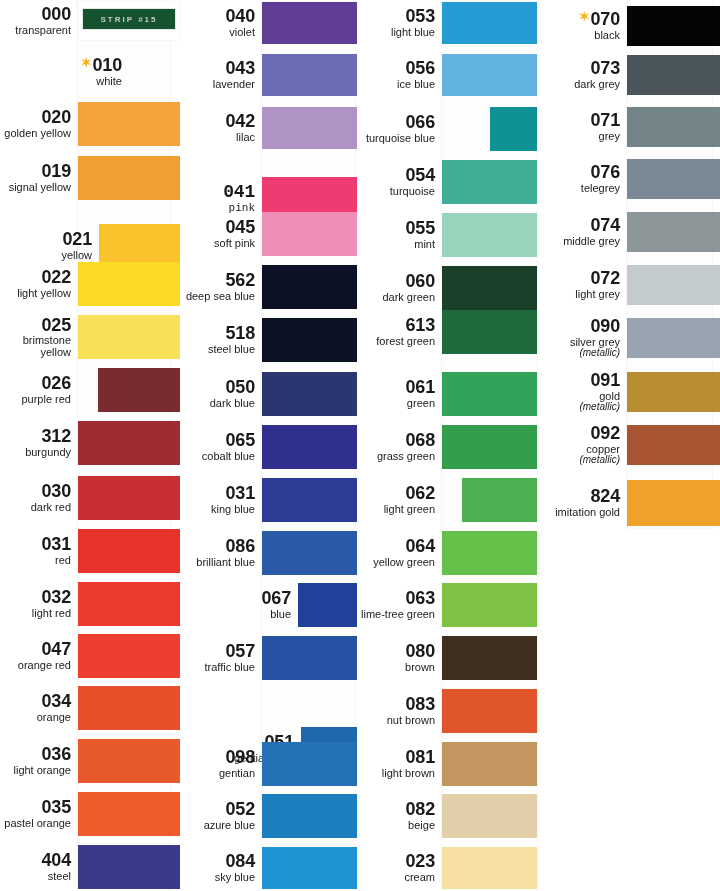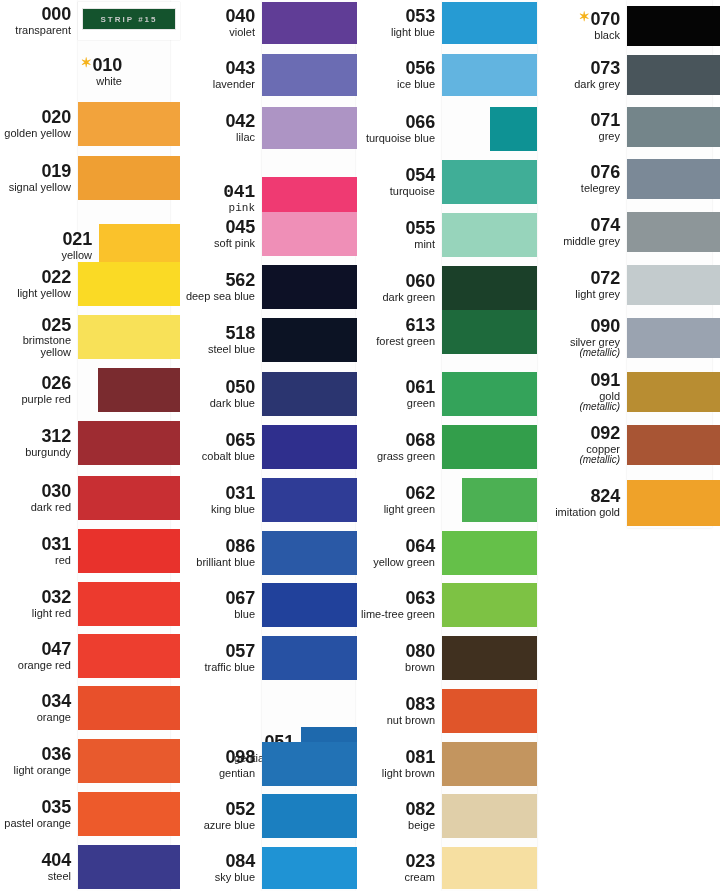--- a/index.html
+++ b/index.html
@@ -316,21 +316,21 @@
         </div>
         <div class="swatch" style="background: rgb(47, 60, 150); height: 44px;"></div>
       </div>
       <div class="row" style="top: 529px; height: 48px;">
         <div class="labels">
           <span class="code">086</span>
           <span class="cname">brilliant blue</span>
         </div>
         <div class="swatch" style="background: rgb(42, 89, 166); height: 44px;"></div>
       </div>
-      <div class="row" style="top: 581px; height: 48px;">
+      <div class="row" style="top: 581px; height: 48px; padding-left: 36px;">
         <div class="labels">
           <span class="code">067</span>
           <span class="cname">blue</span>
         </div>
         <div class="swatch" style="background: rgb(33, 65, 155); height: 44px;"></div>
       </div>
       <div class="row" style="top: 634px; height: 48px;">
         <div class="labels">
           <span class="code">057</span>
           <span class="cname">traffic blue</span>

